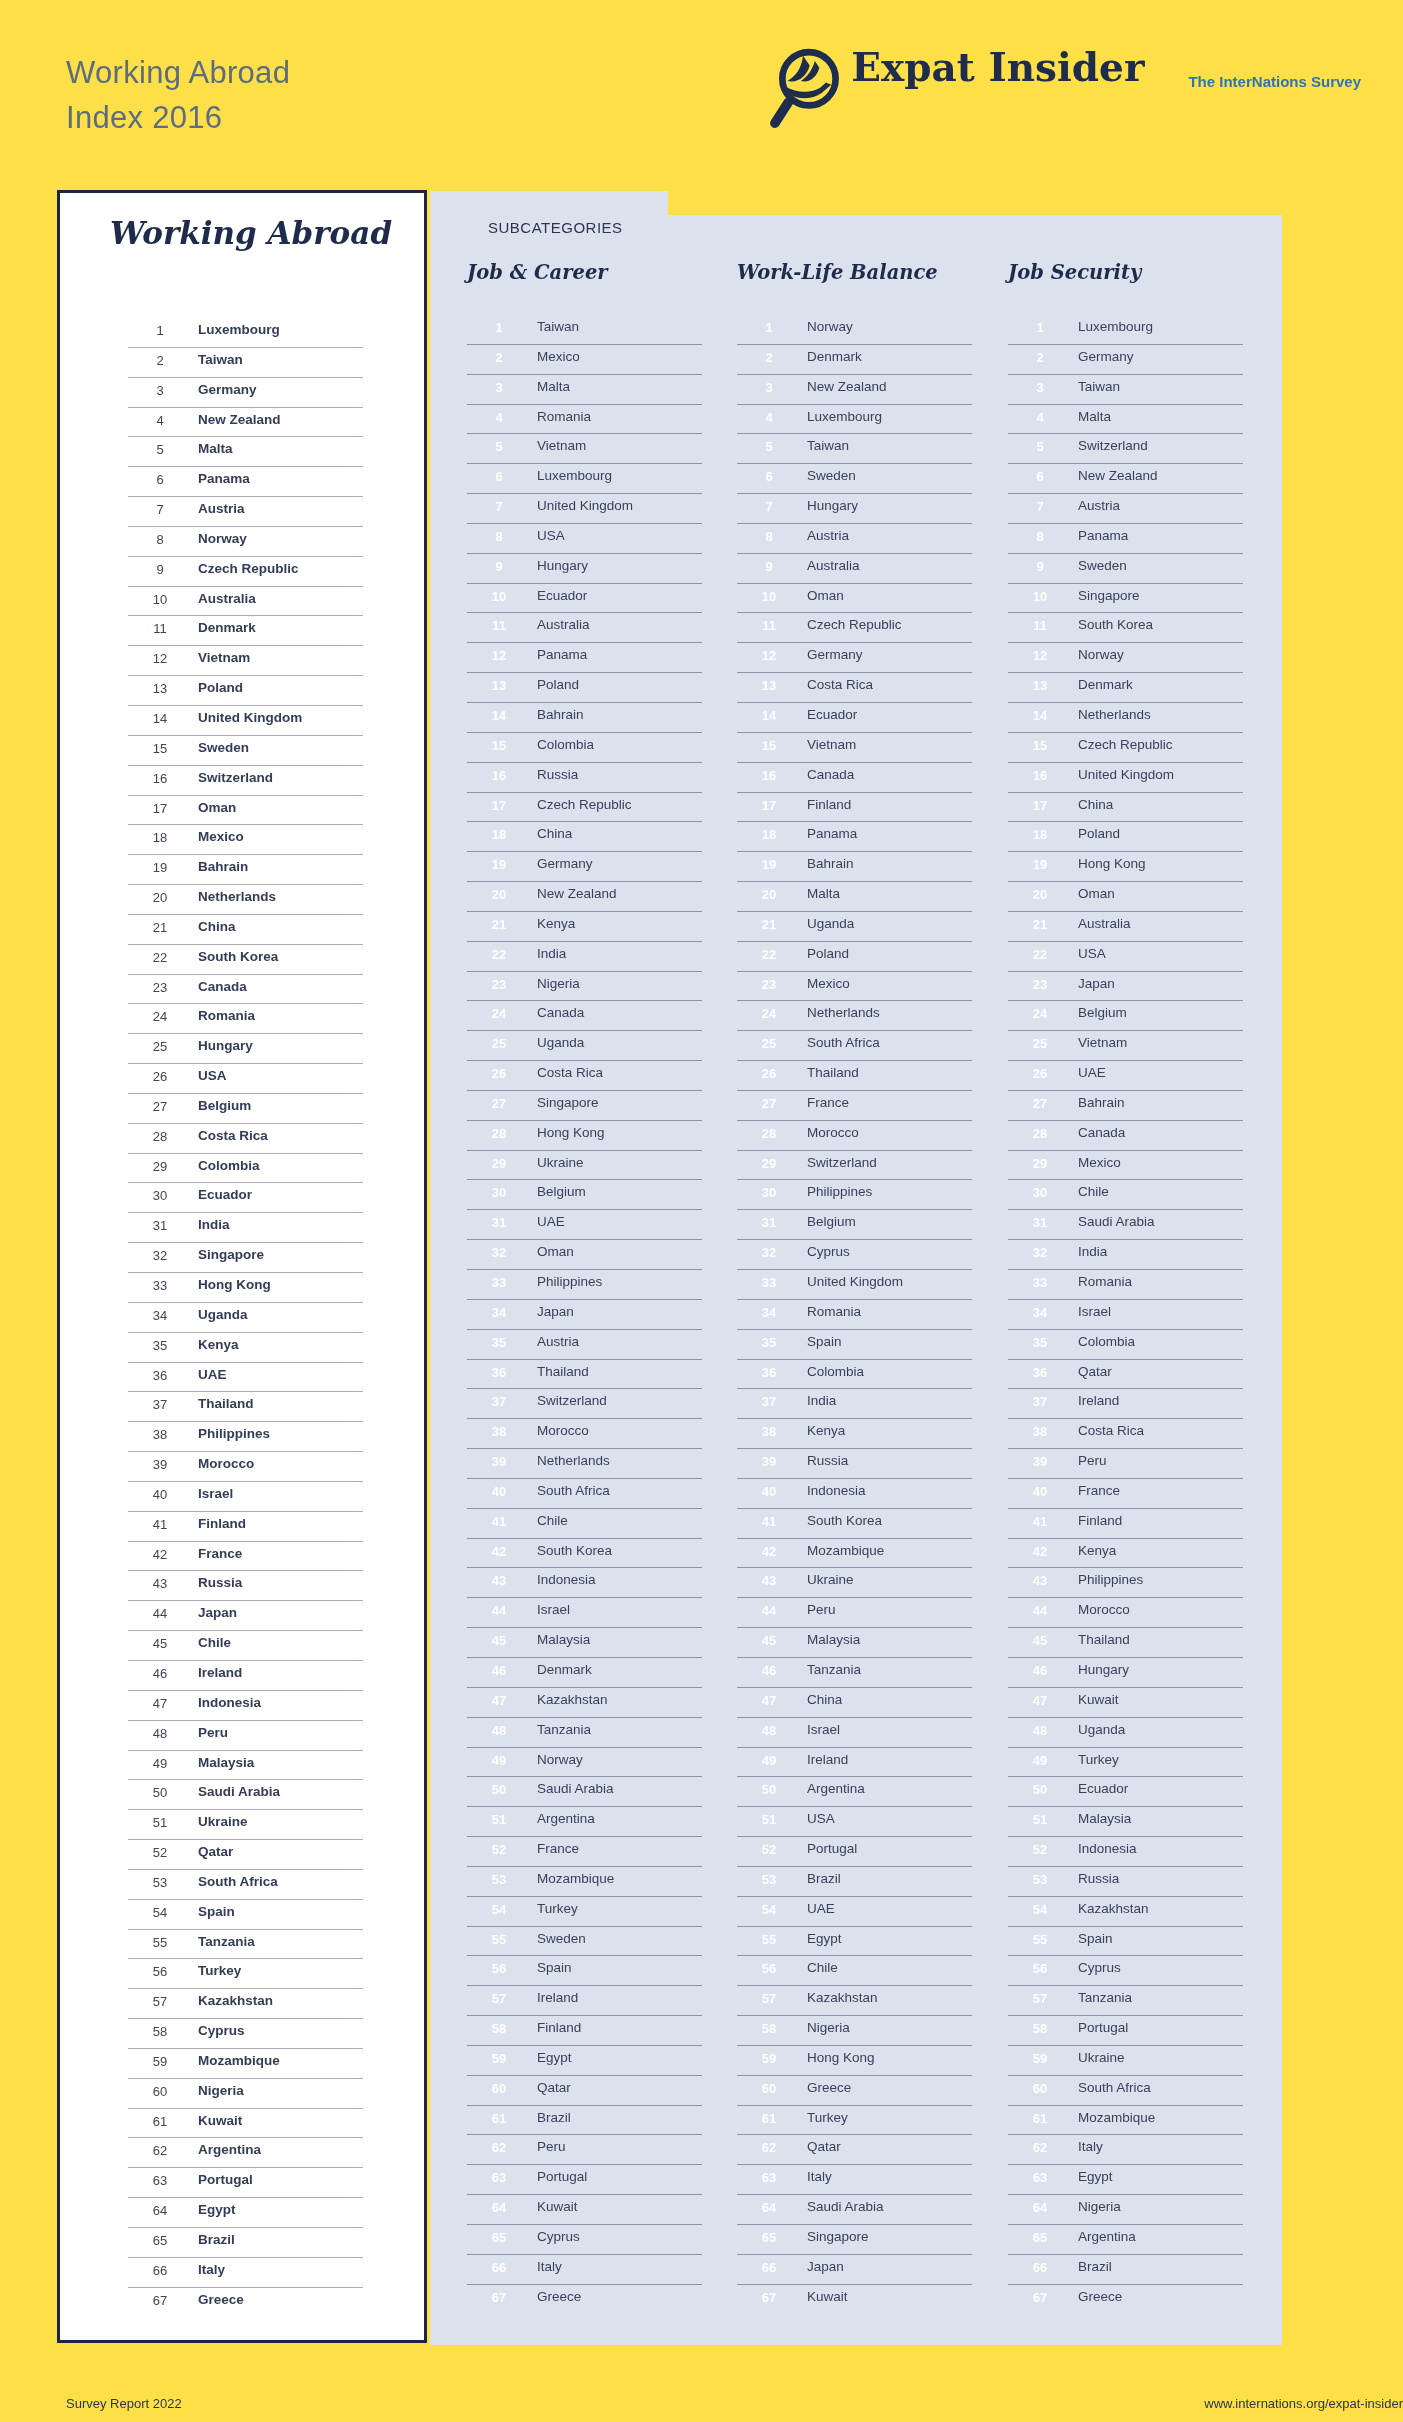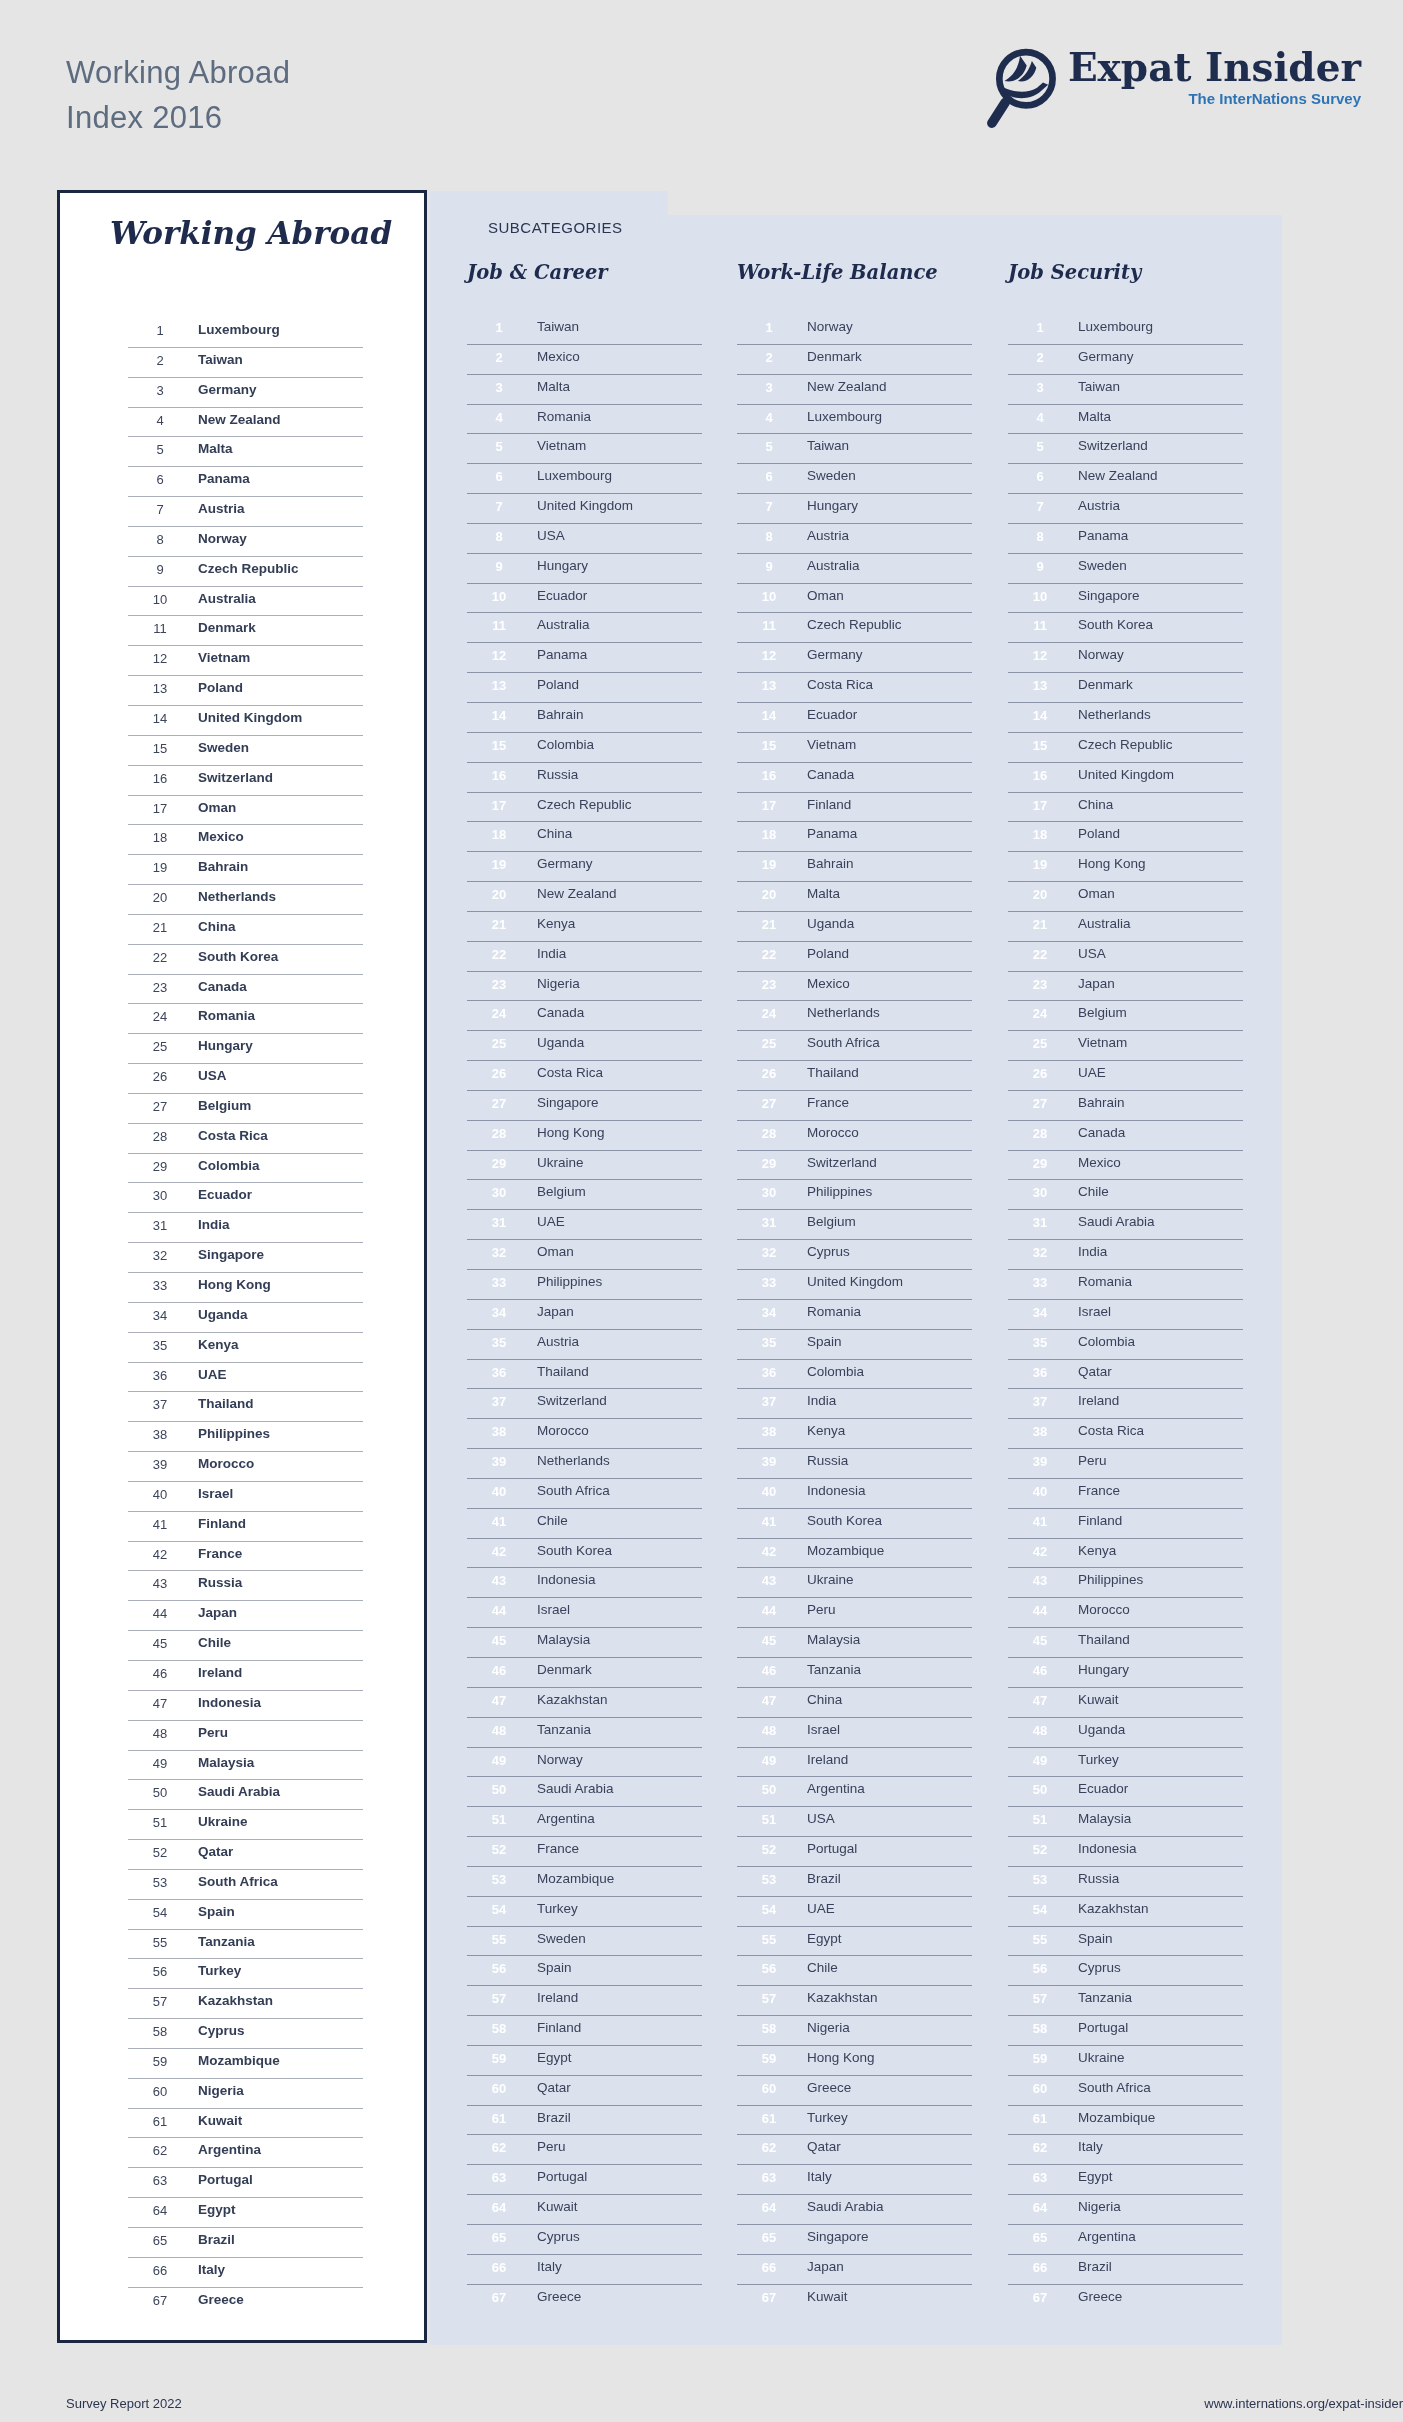--- a/index.html
+++ b/index.html
@@ -1,27 +1,27 @@
 <!DOCTYPE html>
 <html><head>
 <meta charset="utf-8">
 <style>
   html,body{margin:0;padding:0;background:#ffffff;}
   .page{
-    position:relative;width:1403px;height:2422px;background:#e5e5e5;overflow:hidden;
+    position:relative;width:1403px;height:2422px;background:#fde047;overflow:hidden;
     font-family:"Liberation Sans","DejaVu Sans",sans-serif;
   }
   
   .page-title{
     position:absolute;left:66px;top:50px;
     font-size:31px;font-weight:300;color:#5e6c80;line-height:45px;letter-spacing:.3px;
   }
   .logo{position:absolute;top:44px;right:42px;display:flex;align-items:flex-start;gap:8px;}
   .logo-icon{width:74px;height:88px;flex:0 0 auto;}
-  .logo-texts{display:flex;flex-direction:column;align-items:flex-end;}
+  .logo-texts{display:flex;align-items:flex-end;gap:44px;}
   .logo-name{
     font-family:"DejaVu Serif","Liberation Serif",serif;font-weight:700;
     font-size:39px;color:#1e2c4e;line-height:46px;white-space:nowrap;
   }
   .logo-tagline{font-size:15px;font-weight:700;color:#2e74b5;margin-top:0;white-space:nowrap;}
 
   
   .main-box{
     position:absolute;left:57px;top:190px;width:370px;height:2153px;
     box-sizing:border-box;background:#ffffff;border:3px solid #1b2742;z-index:2;

